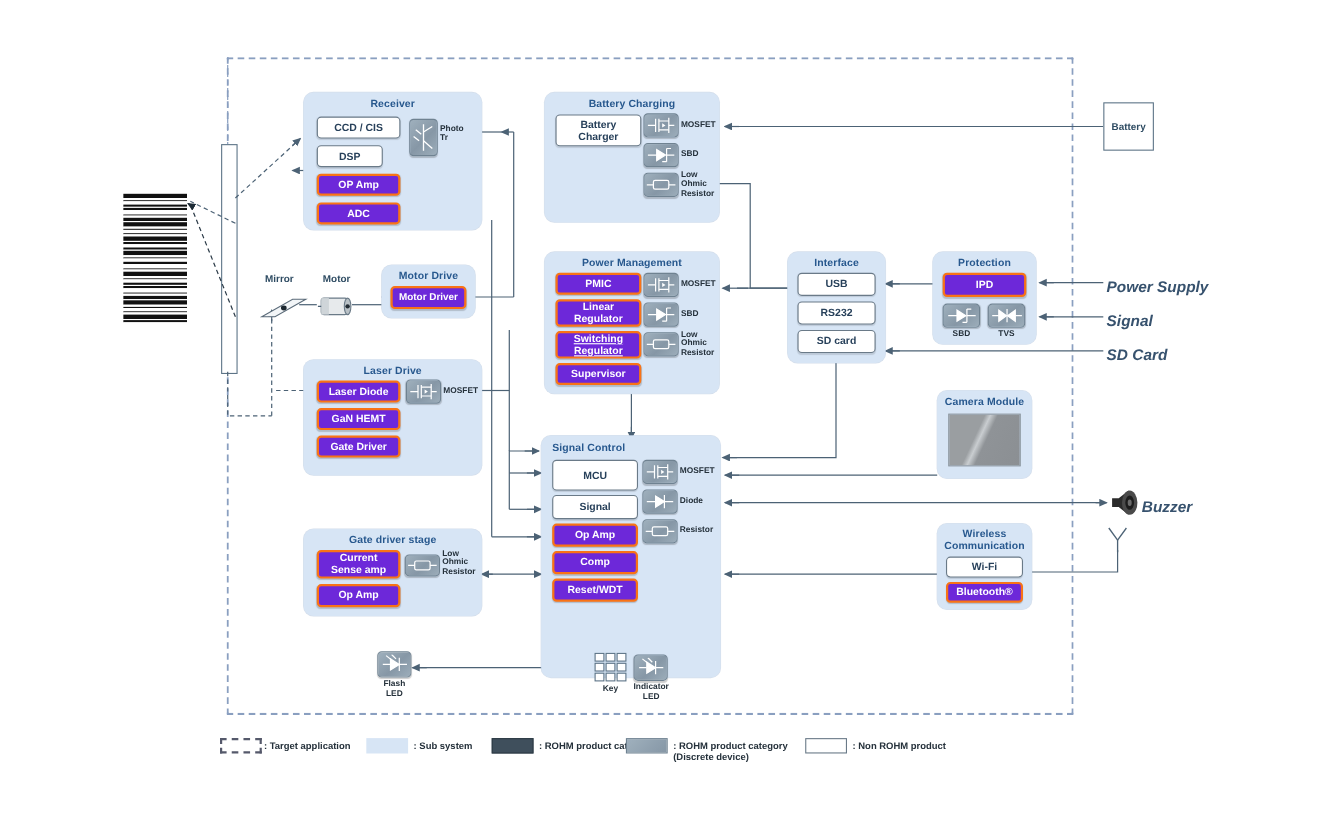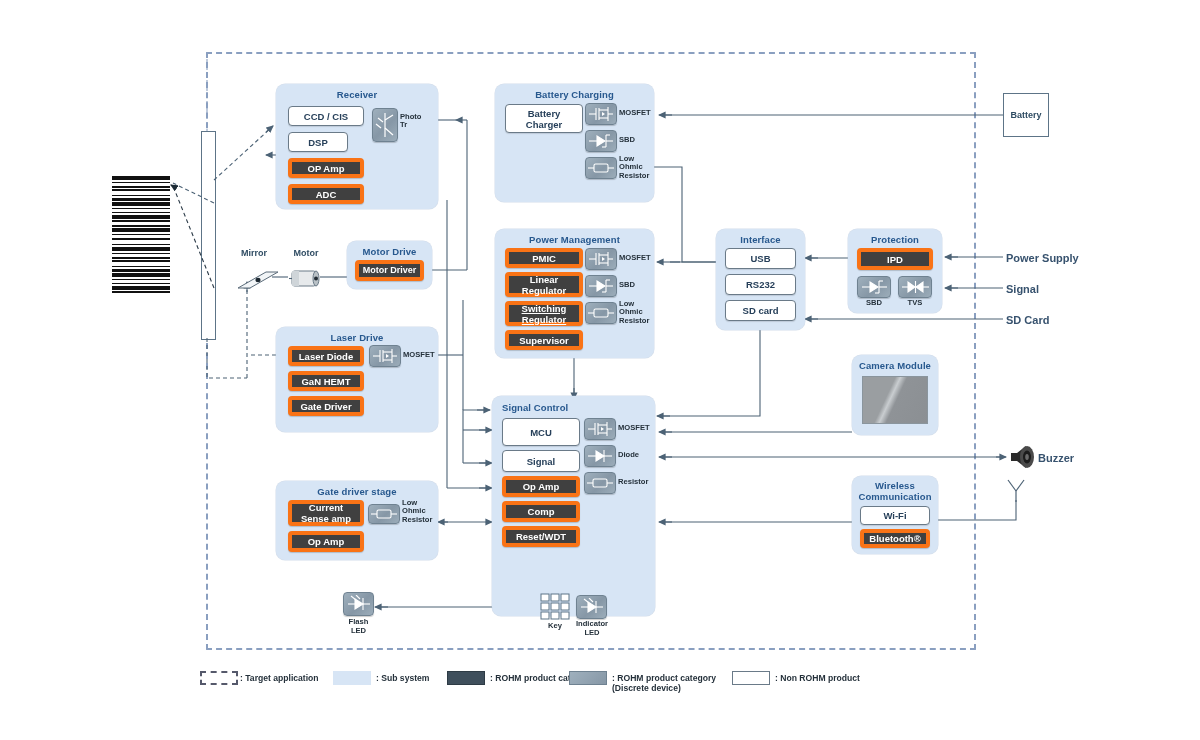--- a/index.html
+++ b/index.html
@@ -25,22 +25,22 @@
     text-align:center;
     color:#27588e;
     font-weight:bold;
     font-size:9.5px;
     line-height:11px;
     letter-spacing:.1px;
   }
 
   
   .rohm{
-    background:#404040;
-    border:4px solid #f97316;
+    background:#6d28d9;
+    border:2px solid #f97316;
     border-radius:4px;
     color:#ffffff;
     font-weight:bold;
     font-size:9.5px;
     line-height:11px;
     display:flex;align-items:center;justify-content:center;
     text-align:center;
     box-shadow:0 1px 1px rgba(0,0,0,.18);
   }
   
@@ -68,24 +68,25 @@
   .dlabel{
     position:absolute;
     font-size:7.6px;
     line-height:8.4px;
     font-weight:bold;
     color:#25313b;
     white-space:pre-line;
   }
   .extlabel{
     position:absolute;
-    font-size:11px;
+    font-size:14px;
     font-weight:bold;
     color:#37526e;
     white-space:nowrap;
+    font-style:italic;
   }
   .plainlabel{
     position:absolute;
     font-size:9px;
     font-weight:bold;
     color:#2f4c63;
     text-align:center;
     white-space:pre-line;
     line-height:10px;
   }

